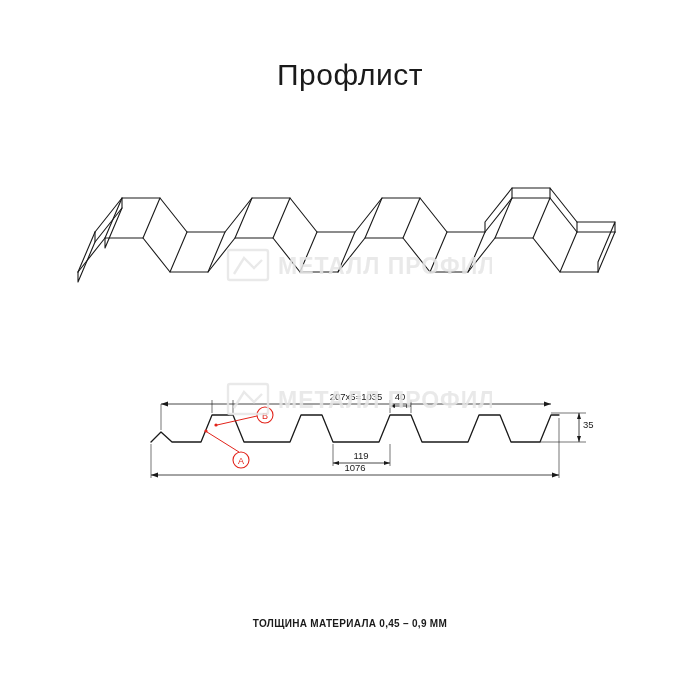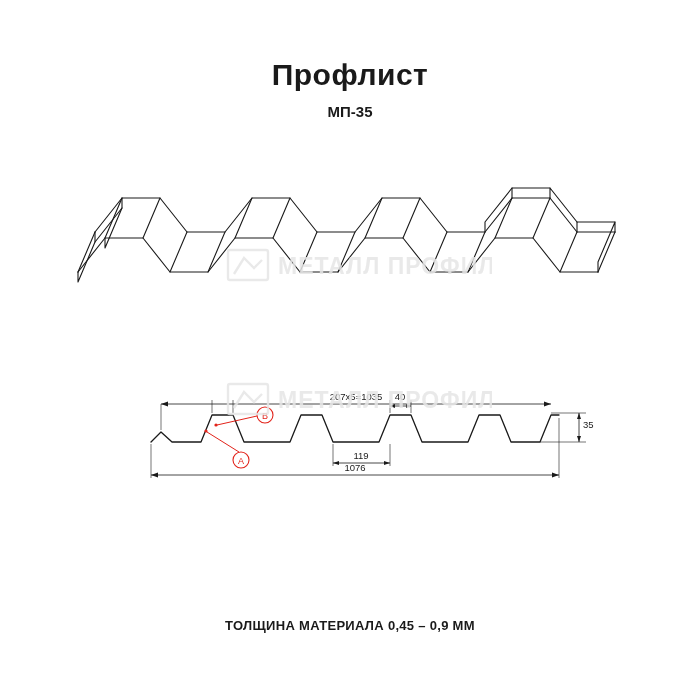--- a/index.html
+++ b/index.html
@@ -21,41 +21,41 @@
     width: 700px;
     height: 700px;
   }
   .title {
     position: absolute;
     top: 58px;
     left: 0;
     width: 700px;
     text-align: center;
     font-size: 30px;
-    font-weight: bold;
+    font-weight: normal;
     letter-spacing: 0.5px;
     color: #1a1a1a;
   }
   .subtitle {
     position: absolute;
     top: 103px;
     left: 0;
     width: 700px;
     text-align: center;
     font-size: 15px;
     font-weight: bold;
     color: #1a1a1a;
   }
   .footnote {
     position: absolute;
     top: 618px;
     left: 0;
     width: 700px;
     text-align: center;
-    font-size: 13px;
+    font-size: 10px;
     font-weight: bold;
     letter-spacing: 0.3px;
     color: #1a1a1a;
   }
   .iso-wrap {
     position: absolute;
     left: 0;
     top: 160px;
     width: 700px;
     height: 160px;
@@ -75,21 +75,20 @@
   .wm1 { left: 222px; top: 236px; }
   .wm2 { left: 222px; top: 370px; }
   svg { display: block; }
 </style>
 </head>
 <body>
 
 <div class="page">
 
   <div class="title">Профлист</div>
-  <div class="subtitle">МП-35</div>
 
   <div class="iso-wrap">
     <svg width="700" height="160" viewBox="0 0 700 160">
       <g fill="none" stroke="#1a1a1a" stroke-width="1.1" stroke-linejoin="round" stroke-linecap="round">
 
         <path d="M95,72 L122,38 L160,38 L187,72 L225,72 L252,38 L290,38 L317,72 L355,72 L382,38 L420,38 L447,72 L485,72 L512,38 L550,38 L577,72 L615,72"></path>
 
         <path d="M78,112 L105,78 L143,78 L170,112 L208,112 L235,78 L273,78 L300,112 L338,112 L365,78 L403,78 L430,112 L468,112 L495,78 L533,78 L560,112 L598,112"></path>
 
         <path d="M95,72 L78,112"></path>

